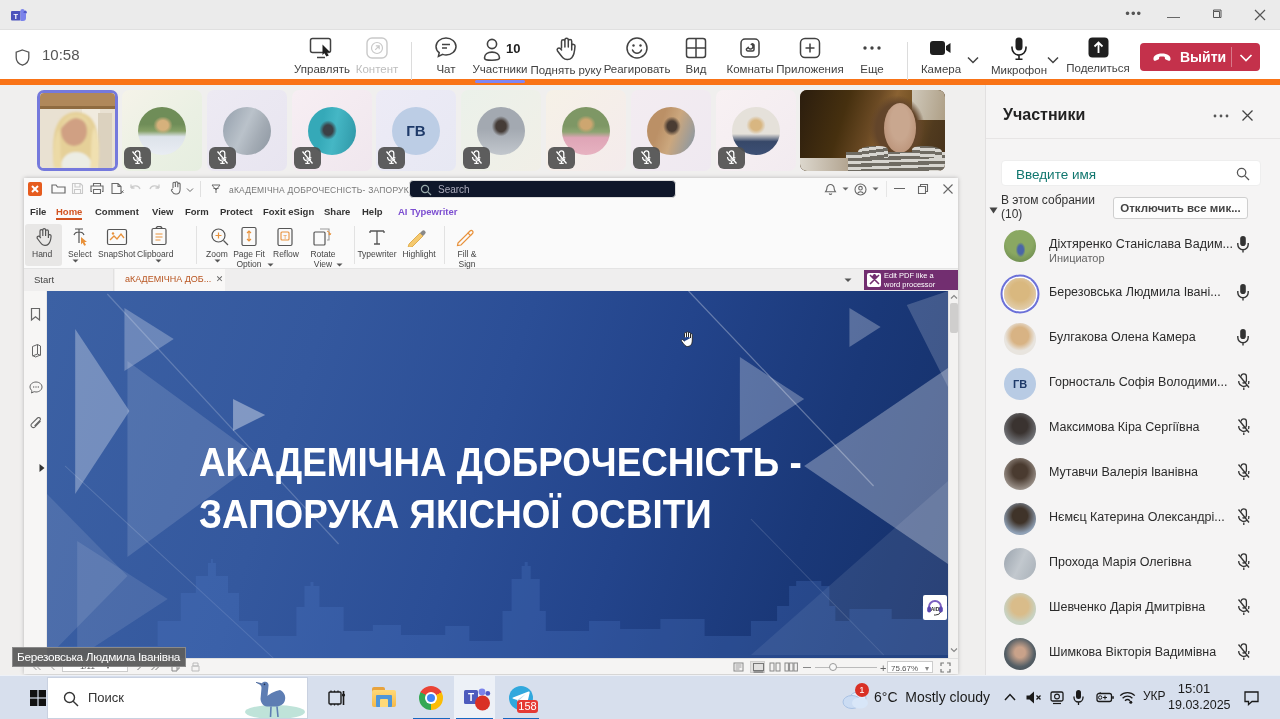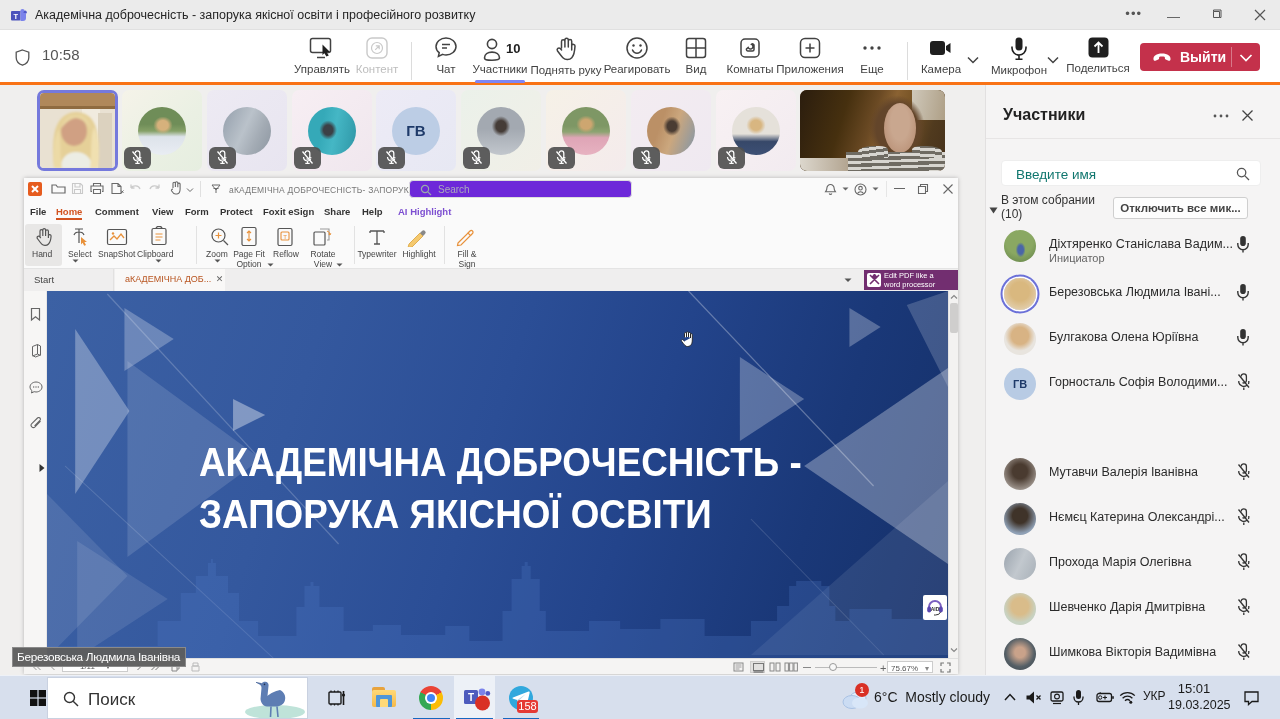--- a/index.html
+++ b/index.html
@@ -7,21 +7,21 @@
 body { position:relative; background:#f0efee; }
 .abs { position:absolute; }
 
 
 #titlebar { left:0; top:0; width:1280px; height:30px; background:#ebebeb; border-bottom:1px solid #e0e0e0; }
 #titlebar .title { position:absolute; left:35px; top:8px; font-size:12.5px; color:#252525; }
 #winctl { position:absolute; right:0; top:0; height:30px; }
 #winctl span { position:absolute; top:9px; color:#555; font-size:13px; }
 
 
-#toolbar { left:0; top:30px; width:1280px; height:55px; background:#ffffff; border-bottom:3px solid #f97316; }
+#toolbar { left:0; top:30px; width:1280px; height:55px; background:#ffffff; border-bottom:6px solid #f97316; }
 .tbbtn { position:absolute; top:6px; text-align:center; color:#424242; font-size:11.5px; }
 .tbbtn svg { display:block; margin:0 auto 3px; }
 .tbbtn .lbl { white-space:nowrap; }
 .dim { color:#bdbdbd; }
 
 
 #stage { left:0; top:85px; width:985px; height:590px; background:#f0efee; }
 
 
 .tile { position:absolute; top:5px; width:80px; height:81px; border-radius:7px; overflow:hidden; }
@@ -60,21 +60,20 @@
 <body>
 
 <div class="abs" id="titlebar">
   <svg class="abs" style="left:11px;top:8px" width="16" height="15" viewBox="0 0 16 15">
     <circle cx="11.5" cy="3.2" r="2.2" fill="#7b83eb"></circle>
     <circle cx="14.2" cy="4.2" r="1.6" fill="#5059c9"></circle>
     <rect x="0" y="3" width="9.5" height="9.5" rx="1" fill="#4b53bc"></rect>
     <path d="M9.5 5h4.5a1 1 0 0 1 1 1v4a3 3 0 0 1-3 3h-2.5z" fill="#7b83eb"></path>
     <text x="4.7" y="10.6" font-size="7.5" font-weight="bold" fill="#fff" text-anchor="middle">T</text>
   </svg>
-  <div class="title">Академічна доброчесність - запорука якісної освіти і професійного розвитку</div>
   <div id="winctl">
     <span style="right:138px;top:6px;letter-spacing:1px;">•••</span>
     <span style="right:100px;">—</span>
     <svg class="abs" style="right:58px;top:9px" width="11" height="11" viewBox="0 0 11 11">
         <path d="M2.5 2.5 h6 v6 h-6 z M2.5 2.5 v-1.5 h7.5 v7.5 h-1.5" stroke="#555" fill="none"></path>
       </svg>
     <svg class="abs" style="right:14px;top:9px" width="12" height="12" viewBox="0 0 12 12">
         <path d="M1 1 L11 11 M11 1 L1 11" stroke="#555" stroke-width="1.2"></path>
       </svg>
   </div>
@@ -360,21 +359,21 @@
           <path d="M5 7 V2.5 a1.2 1.2 0 0 1 2.4 0 V6 M7.4 6 V2 a1.2 1.2 0 0 1 2.4 0 V6 M9.8 6.2 V3 a1.2 1.2 0 0 1 2.3 0 V8 C12.1 11 11 12.8 9 13 H7.5 C6 13 4.5 11.5 3.5 9.8 a1.2 1.2 0 0 1 1.5 -1.6" fill="none" stroke="#6a6a6a" stroke-width="1.1"></path>
         </svg>
       <svg class="abs" style="left:162px;top:9px" width="8" height="6" viewBox="0 0 8 6">
           <path d="M1 1.5 L4 4.5 L7 1.5" fill="none" stroke="#6a6a6a"></path>
         </svg>
       <div class="abs" style="left:176px;top:3px;width:1px;height:16px;background:#e0e0e0;"></div>
       <svg class="abs" style="left:186px;top:6px" width="12" height="10" viewBox="0 0 12 10">
           <path d="M2 1 h8 M3.5 4.5 h5 M2 1 l4 5 v3 l0 0 M6 6 l4 -5" fill="none" stroke="#6a6a6a" stroke-width="1"></path>
         </svg>
       <div class="abs" style="left:205px;top:7px;font-size:8.5px;color:#777;letter-spacing:0.2px;">аКАДЕМІЧНА ДОБРОЧЕСНІСТЬ- ЗАПОРУКА ЯКІСНОЇ...</div>
-      <div class="abs" style="left:385px;top:2px;width:223px;height:18px;background:#6d28d9;border:1px solid #ddd;border-radius:4px;">
+      <div class="abs" style="left:385px;top:2px;width:267px;height:18px;background:#0f172a;border:1px solid #ddd;border-radius:4px;">
         <svg class="abs" style="left:10px;top:3px" width="12" height="12" viewBox="0 0 12 12">
             <circle cx="5" cy="5" r="3.6" fill="none" stroke="#9aa" stroke-width="1.2"></circle>
             <path d="M7.8 7.8 L11 11" stroke="#9aa" stroke-width="1.2"></path>
           </svg>
         <div class="abs" style="left:28px;top:3px;font-size:10px;color:#aab;">Search</div>
       </div>
       <svg class="abs" style="left:800px;top:5px" width="13" height="13" viewBox="0 0 13 13">
           <path d="M6.5 1.5 a3.6 3.6 0 0 1 3.6 3.6 c0 2.4 1 3 1.4 3.6 H1.5 c0.4 -0.6 1.4 -1.2 1.4 -3.6 A3.6 3.6 0 0 1 6.5 1.5 Z M5.2 10.5 a1.4 1.4 0 0 0 2.6 0" fill="none" stroke="#666" stroke-width="1.1"></path>
         </svg>
       <svg class="abs" style="left:818px;top:9px" width="7" height="5" viewBox="0 0 7 5">
@@ -400,21 +399,21 @@
     <div id="pdfmenu">
       <span class="abs" style="left:6px;top:5px;font-weight:bold;">File</span>
       <span class="abs" style="left:32px;top:5px;font-weight:bold;color:#d2521f;border-bottom:2px solid #d2521f;padding-bottom:1px;">Home</span>
       <span class="abs" style="left:71px;top:5px;font-weight:bold;">Comment</span>
       <span class="abs" style="left:128px;top:5px;font-weight:bold;">View</span>
       <span class="abs" style="left:161px;top:5px;font-weight:bold;">Form</span>
       <span class="abs" style="left:196px;top:5px;font-weight:bold;">Protect</span>
       <span class="abs" style="left:239px;top:5px;font-weight:bold;">Foxit eSign</span>
       <span class="abs" style="left:300px;top:5px;font-weight:bold;">Share</span>
       <span class="abs" style="left:338px;top:5px;font-weight:bold;">Help</span>
-      <span class="abs" style="left:374px;top:5px;font-weight:bold;color:#7d4fd1;">AI Highlight</span>
+      <span class="abs" style="left:374px;top:5px;font-weight:bold;color:#7d4fd1;">AI Typewriter</span>
     </div>
     <div id="pdfribbon">
       <div class="abs" style="left:1px;top:2px;width:37px;height:42px;background:#e8e7e6;border-radius:3px;"></div>
       <svg class="abs" style="left:10px;top:5px" width="20" height="20" viewBox="0 0 20 20">
           <path d="M6 10 V4 a1.4 1.4 0 0 1 2.8 0 V9 M8.8 9 V3 a1.4 1.4 0 0 1 2.8 0 V9 M11.6 9 V4.2 a1.4 1.4 0 0 1 2.8 0 V11 M14.4 8.5 a1.4 1.4 0 0 1 2.7 0.5 C16.8 13.5 16 15.5 14.5 17 C12.7 18.8 9.5 19 7.8 17.2 C6.5 15.9 4.5 13 3.4 11.5 a1.4 1.4 0 0 1 2.2 -1.8 L6.8 11" fill="none" stroke="#555" stroke-width="1.2"></path>
         </svg>
       <div class="abs" style="left:8px;top:27px;font-size:8.5px;color:#444;">Hand</div>
       <svg class="abs" style="left:46px;top:5px" width="20" height="20" viewBox="0 0 20 20">
           <path d="M9 2 V16 M5 2 h8 M9 5 C9 5 5 5 4 8 M9 5 c0 0 4 0 5 3" fill="none" stroke="#555" stroke-width="1.2"></path>
           <path d="M11 10 l6 5 h-2.6 l1.6 3 -1.8 0.8 -1.6 -3 -1.6 1.6 z" fill="#e8913a"></path>
@@ -665,35 +664,44 @@
   <div class="prow" style="top:186px;">
     <div class="pav" style="background:radial-gradient(circle at 50% 42%,#d9b87f 0 38%,#e8ddca);box-shadow:0 0 0 1.5px #fff,0 0 0 3.5px #6b70d8;"></div>
     <div class="pname" style="font-weight:normal;">Березовська Людмила Івані...</div>
     <svg class="pmic" width="14" height="18" viewBox="0 0 14 18">
         <rect x="4.2" y="1" width="5.6" height="10" rx="2.8" fill="#333"></rect>
         <path d="M1.8 8 v1.5 a5.2 5.2 0 0 0 10.4 0 V8 M7 15 v2.4" fill="none" stroke="#333" stroke-width="1.4"></path>
       </svg>
   </div>
   <div class="prow" style="top:231px;">
     <div class="pav" style="background:radial-gradient(circle at 50% 40%,#d8b384 0 34%,#e8e4de 60%),linear-gradient(#e8e4de 55%,#e087a0 62%);"></div>
-    <div class="pname">Булгакова Олена Юріївна</div>
+    <div class="pname">Булгакова Олена Камера</div>
     <svg class="pmic" width="14" height="18" viewBox="0 0 14 18">
         <rect x="4.2" y="1" width="5.6" height="10" rx="2.8" fill="#333"></rect>
         <path d="M1.8 8 v1.5 a5.2 5.2 0 0 0 10.4 0 V8 M7 15 v2.4" fill="none" stroke="#333" stroke-width="1.4"></path>
       </svg>
   </div>
   <div class="prow" style="top:276px;">
     <div class="pav" style="background:#b8cbe4;color:#1e3a69;font-weight:bold;font-size:11px;text-align:center;line-height:32px;">ГВ</div>
     <div class="pname">Горносталь Софія Володими...</div>
     <svg class="pmic" width="15" height="18" viewBox="0 0 15 18">
         <path d="M5.2 3.4 a2.6 2.6 0 0 1 5.2 0 v4 a2.6 2.6 0 0 1 -3.9 2.2" fill="none" stroke="#333" stroke-width="1.3"></path>
         <path d="M2.8 8 v1.5 a5 5 0 0 0 8.3 2.5 M12.8 8 v1.5 a5 5 0 0 1 -0.4 1.6 M7.8 14.5 v2.4" fill="none" stroke="#333" stroke-width="1.3"></path>
         <path d="M2.5 1.5 L13 14.5" stroke="#333" stroke-width="1.3"></path>
       </svg>
   </div>
+  <div class="prow" style="top:321px;">
+    <div class="pav" style="background:radial-gradient(circle at 50% 40%,#3a3330 0 30%,#9aa2ac);"></div>
+    <div class="pname">Максимова Кіра Сергіївна</div>
+    <svg class="pmic" width="15" height="18" viewBox="0 0 15 18">
+        <path d="M5.2 3.4 a2.6 2.6 0 0 1 5.2 0 v4 a2.6 2.6 0 0 1 -3.9 2.2" fill="none" stroke="#333" stroke-width="1.3"></path>
+        <path d="M2.8 8 v1.5 a5 5 0 0 0 8.3 2.5 M12.8 8 v1.5 a5 5 0 0 1 -0.4 1.6 M7.8 14.5 v2.4" fill="none" stroke="#333" stroke-width="1.3"></path>
+        <path d="M2.5 1.5 L13 14.5" stroke="#333" stroke-width="1.3"></path>
+      </svg>
+  </div>
   <div class="prow" style="top:366px;">
     <div class="pav" style="background:radial-gradient(circle at 50% 42%,#4a3b30 0 30%,#cfc9c4);"></div>
     <div class="pname">Мутавчи Валерія Іванівна</div>
     <svg class="pmic" width="15" height="18" viewBox="0 0 15 18">
         <path d="M5.2 3.4 a2.6 2.6 0 0 1 5.2 0 v4 a2.6 2.6 0 0 1 -3.9 2.2" fill="none" stroke="#333" stroke-width="1.3"></path>
         <path d="M2.8 8 v1.5 a5 5 0 0 0 8.3 2.5 M12.8 8 v1.5 a5 5 0 0 1 -0.4 1.6 M7.8 14.5 v2.4" fill="none" stroke="#333" stroke-width="1.3"></path>
         <path d="M2.5 1.5 L13 14.5" stroke="#333" stroke-width="1.3"></path>
       </svg>
   </div>
   <div class="prow" style="top:411px;">
@@ -739,21 +747,21 @@
       <rect x="0" y="0" width="7.4" height="7.4" fill="#111"></rect>
       <rect x="8.6" y="0" width="7.4" height="7.4" fill="#111"></rect>
       <rect x="0" y="8.6" width="7.4" height="7.4" fill="#111"></rect>
       <rect x="8.6" y="8.6" width="7.4" height="7.4" fill="#111"></rect>
     </svg>
   <div class="abs" style="left:47px;top:1px;width:261px;height:42px;background:#fff;border:1px solid #c9d1e0;">
     <svg class="abs" style="left:15px;top:13px" width="16" height="16" viewBox="0 0 16 16">
         <circle cx="6.5" cy="6.5" r="5" fill="none" stroke="#333" stroke-width="1.4"></circle>
         <path d="M10.2 10.2 L15 15" stroke="#333" stroke-width="1.4"></path>
       </svg>
-    <div class="abs" style="left:40px;top:12px;font-size:17px;color:#333;">Поиск</div>
+    <div class="abs" style="left:40px;top:12px;font-size:13px;color:#333;">Поиск</div>
     <div class="abs" style="right:0;top:0;width:70px;height:40px;overflow:hidden;">
       <svg width="70" height="40" viewBox="0 0 70 40" style="transform:scaleX(-1);">
           <ellipse cx="32" cy="34" rx="30" ry="7" fill="#bfe3d9"></ellipse>
           <path d="M27 12 C23 14 21 18 22 22 C23 26 26 28 30 28.5 L40 28.5 C44 28 46 25 46.5 21 L45.5 10 C45.4 8.6 46 7.6 47.5 6.6 L51 4.4 L45.5 5.6 C44.5 4.2 43 3.6 41.5 3.8 C39.8 4 38.6 5.2 38.4 7 L39.5 18 C37 15.5 32 13 27 12 Z" fill="#5d7db3"></path>
           <path d="M45.5 5.6 L51 4.4" stroke="#3c5a90" stroke-width="0.8"></path>
           <circle cx="42.5" cy="6.4" r="0.8" fill="#20304f"></circle>
           <path d="M30 28.5 L29 39 M36 28.5 L36.5 39" stroke="#5d7db3" stroke-width="1.6"></path>
         </svg>
     </div>
   </div>

